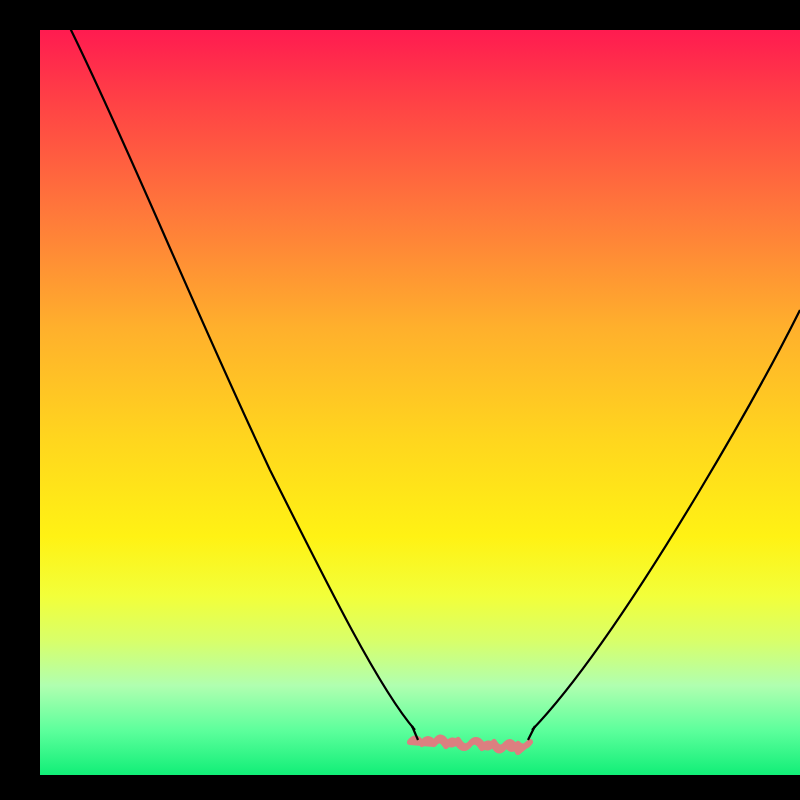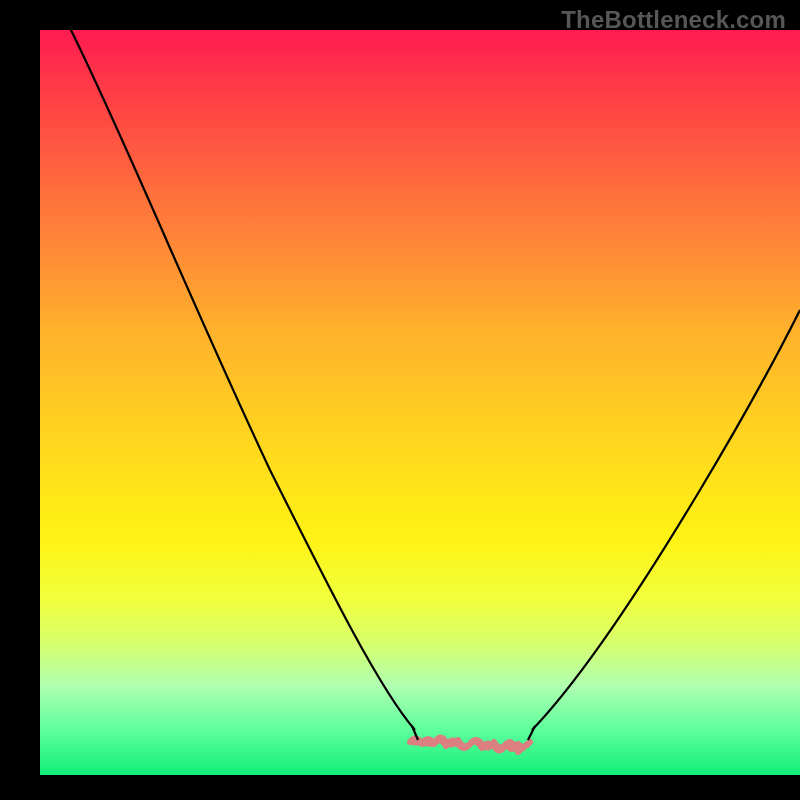--- a/index.html
+++ b/index.html
@@ -53,21 +53,20 @@
     stroke: #000;
     stroke-width: 2.2;
   }
   .bottom-band {
     mix-blend-mode: normal;
   }
 </style>
 </head>
 <body>
 <div class="container">
-  <div class="watermark">TheBottleneck.com</div>
 
   <div class="plot-area">
     <div class="gradient-bg"></div>
 
     <svg class="curve" viewBox="0 0 760 780" preserveAspectRatio="none">
 
       <g>
         <path class="bottom-band" d="M 370 742
           q 6 -8 12 2 q 6 -10 12 0 q 6 -8 12 2 q 6 -10 12 -2
           q 6 8 12 0 q 6 -6 12 4 q 6 -8 12 -2 q 6 10 12 -2

